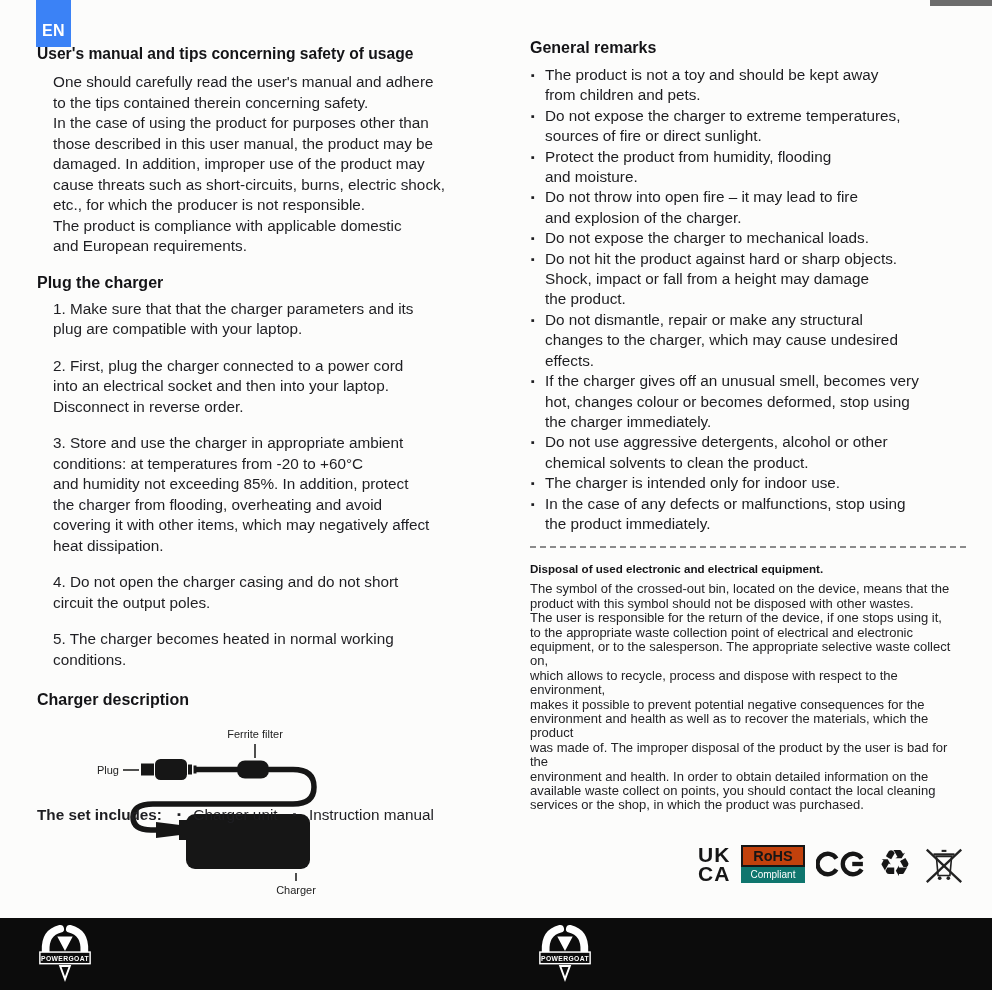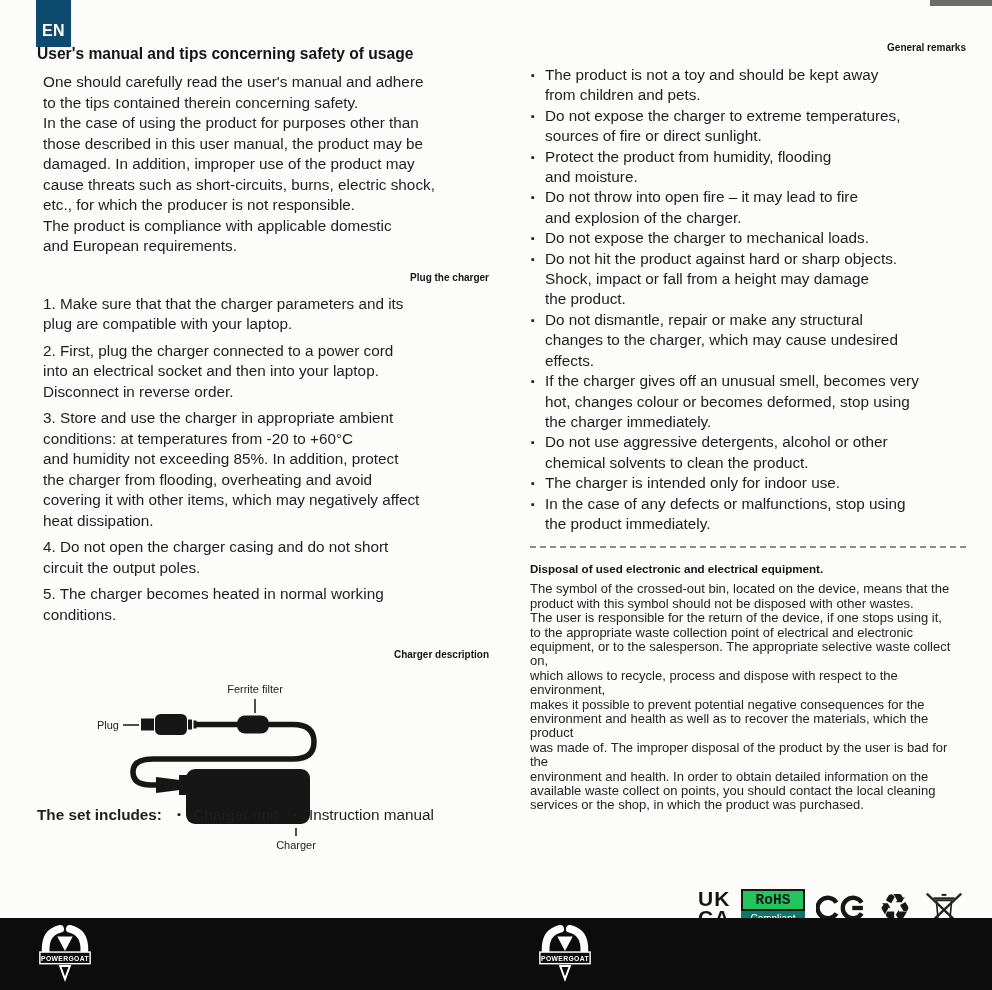--- a/index.html
+++ b/index.html
@@ -4,55 +4,55 @@
 <style>
   html,body{margin:0;padding:0;}
   body{
     width:992px;height:990px;position:relative;overflow:hidden;
     background:#fcfcfb;color:#1d1d20;
     font-family:"Liberation Sans","DejaVu Sans",sans-serif;
   }
   .page{position:absolute;inset:0;}
   
   .en-badge{
-    position:absolute;left:36px;top:0;width:35px;height:47px;background:#0c4a6e;
+    position:absolute;left:36px;top:0;width:35px;height:47px;background:#3b82f6;
     display:flex;align-items:flex-end;justify-content:center;padding-bottom:7px;box-sizing:border-box;
   }
   .en-badge span{color:#fff;font-weight:bold;font-size:16px;letter-spacing:.5px;}
   .corner-artifact{position:absolute;right:0;top:0;width:62px;height:6px;background:#3c3c3c;opacity:.75;}
   
   .col-left{position:absolute;left:37px;top:0;width:452px;}
   .col-right{position:absolute;left:530px;top:0;width:436px;}
   h1,h2,h3{margin:0;color:#141417;}
   h1{font-size:15.6px;margin-top:44px;line-height:20px;}
-  h2{font-size:10px;line-height:20px;text-align:right;}
+  h2{font-size:16px;line-height:20px;}
   h3.small-h{font-size:11.6px;line-height:14px;margin:14px 0 6px;}
-  .body{font-size:15.3px;line-height:20.5px;margin:6px;color:#1e1e22;}
+  .body{font-size:15.3px;line-height:20.5px;margin:16px;color:#1e1e22;}
   .pre{white-space:pre-line;}
   .mt8{margin-top:8px;} .mt11{margin-top:11px;} .mt6{margin-top:6px;} .mt10{margin-top:20px;}
   
   ul.remarks{list-style:none;margin:7px 0 0;padding:0;}
   ul.remarks li{position:relative;padding-left:15px;margin:0;font-size:15.3px;line-height:20.4px;white-space:pre-line;}
   .blt2{position:absolute;left:1px;top:0;font-size:11px;line-height:20.4px;}
   .dashes{border:0;border-top:2px dashed #8b8b8b;margin:12px 0 0;width:100%;height:0;}
   .small-p{font-size:13px;line-height:14.4px;margin:6px 0 0;color:#232326;white-space:pre-line;}
   
   .gr-head{margin-top:38px;}
   
   .diagram{margin:8px 0 0 46px;display:block;}
   .diagram text{font-size:11px;fill:#222;font-family:"Liberation Sans",sans-serif;}
   
   .set-line{position:absolute;left:37px;top:806px;font-size:15.3px;color:#1e1e22;}
   .set-line .b{font-weight:bold;}
   .set-line .blt{font-size:11px;vertical-align:2px;margin:0 8px 0 11px;}
   
-  .badges{position:absolute;left:698px;top:883px;width:268px;height:50px;display:flex;align-items:center;justify-content:space-between;}
+  .badges{position:absolute;left:698px;top:839px;width:268px;height:50px;display:flex;align-items:center;justify-content:space-between;}
   .ukca{display:flex;flex-direction:column;line-height:19px;font-weight:800;font-size:21px;letter-spacing:1px;color:#161616;}
   .rohs{width:64px;display:flex;flex-direction:column;align-items:stretch;}
-  .rohs-t{border:2.5px solid #161616;background:#22c55e;color:#161616;font-weight:800;font-size:14.5px;text-align:center;line-height:18px;font-family:Liberation Mono, monospace;}
+  .rohs-t{border:2.5px solid #161616;background:#c2410c;color:#161616;font-weight:800;font-size:14.5px;text-align:center;line-height:18px;}
   .rohs-s{background:#0f766e;color:#fff;font-size:10px;text-align:center;line-height:14px;padding:1px 0;}
   .recycle{font-size:37px;line-height:40px;color:#161616;}
   
   .footer{position:absolute;left:0;top:918px;width:992px;height:72px;background:#0c0c0c;}
   .goat{position:absolute;top:5px;}
   .g1{left:36px;} .g2{left:536px;}
   .goat text{font-size:7px;font-weight:bold;letter-spacing:.4px;fill:#fff;font-family:"Liberation Sans",sans-serif;}
 </style>
 </head>
 <body>

